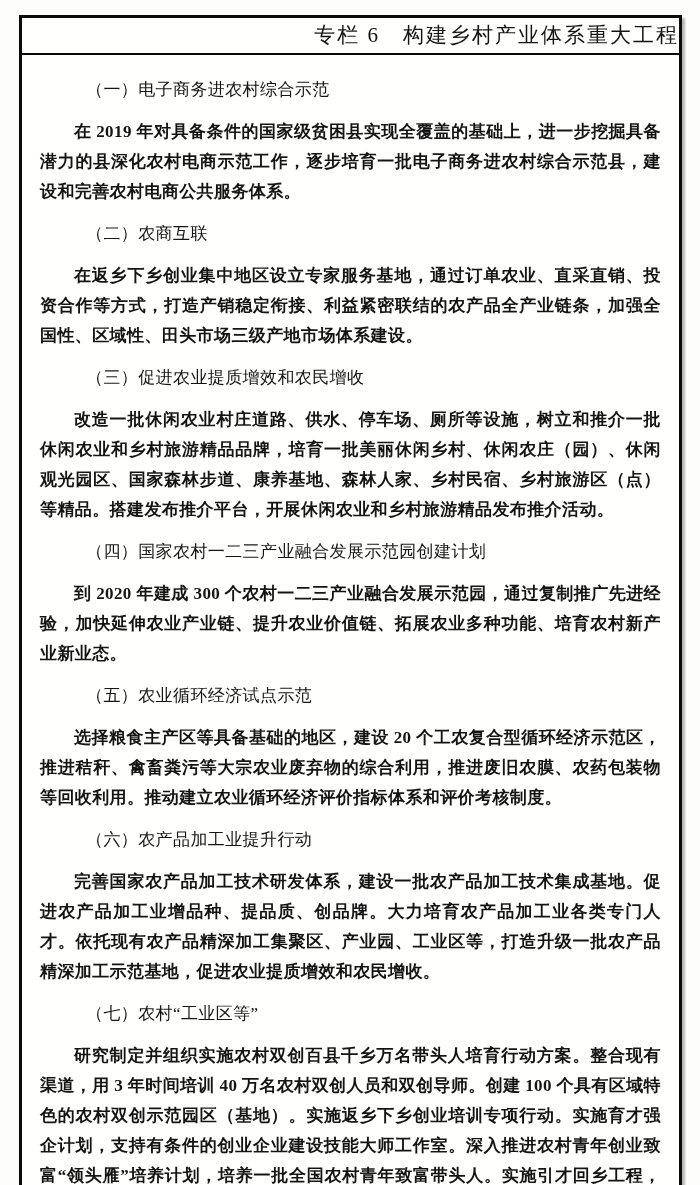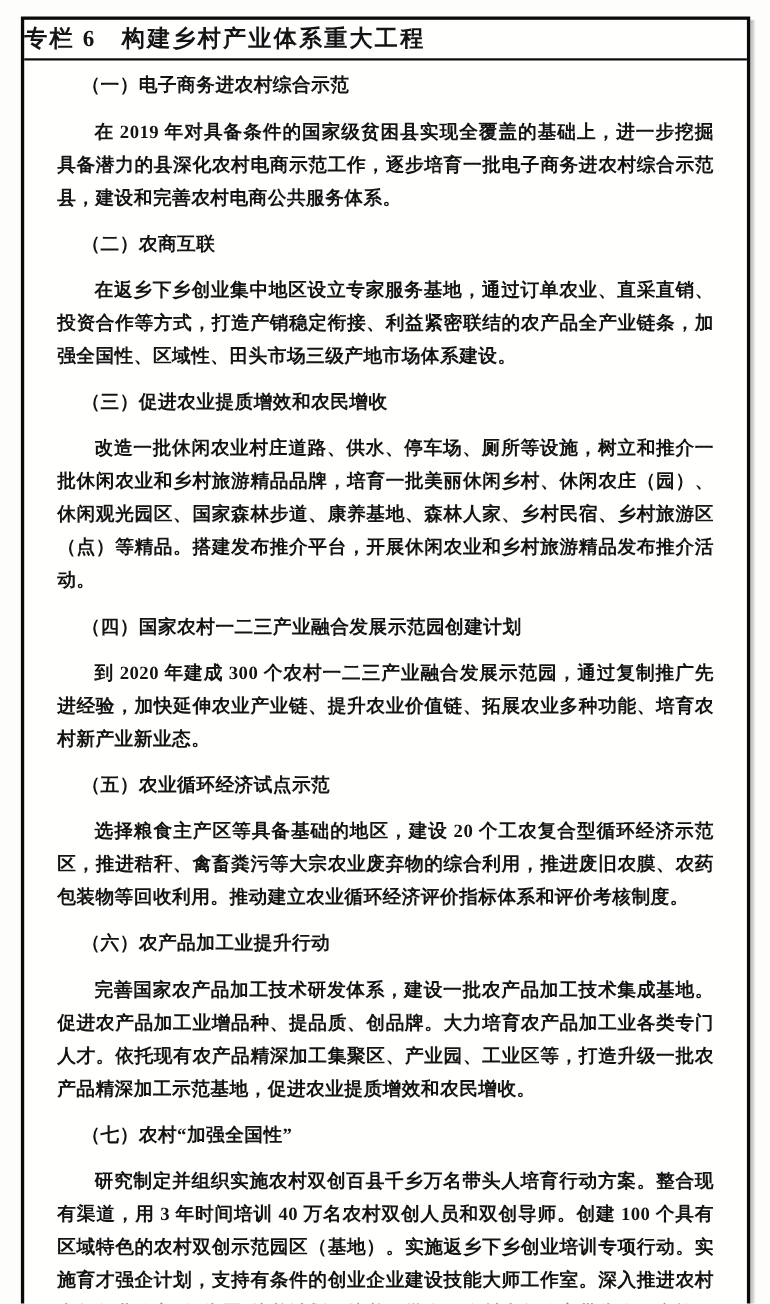--- a/index.html
+++ b/index.html
@@ -21,44 +21,44 @@
     left: 19px;
     top: 15px;
     width: 663px;
     box-sizing: border-box;
     border: 3px solid #0a0a0a;
     background: #fffffe;
     box-shadow: 3px 3px 2px rgba(0,0,0,0.28);
     color: #141414;
   }
   .panel-title {
-    text-align: left;
+    text-align: right;
     font-size: 21px;
-    font-weight: bold;
+    font-weight: normal;
     letter-spacing: 2px;
     padding: 4px 0 5px 0;
     border-bottom: 2px solid #0a0a0a;
     line-height: 26px;
   }
   .panel-body {
     padding: 8px 18px 14px 18px;
     font-size: 17px;
     line-height: 30px;
     text-align: justify;
     font-weight: 600;
     letter-spacing: 0.4px;
   }
   .section-heading {
     text-indent: 2em;
-    font-weight: bold;
-    margin: 0;
+    font-weight: normal;
+    margin: 12px;
   }
   .section-paragraph {
     text-indent: 2em;
-    margin: 12px;
+    margin: 0;
   }
 </style>
 </head>
 <body>
 
 <div class="page">
   <div class="panel">
     <div class="panel-title">专栏 6　构建乡村产业体系重大工程</div>
     <div class="panel-body">
 
@@ -73,19 +73,19 @@
 
       <p class="section-heading">（四）国家农村一二三产业融合发展示范园创建计划</p>
       <p class="section-paragraph">到 2020 年建成 300 个农村一二三产业融合发展示范园，通过复制推广先进经验，加快延伸农业产业链、提升农业价值链、拓展农业多种功能、培育农村新产业新业态。</p>
 
       <p class="section-heading">（五）农业循环经济试点示范</p>
       <p class="section-paragraph">选择粮食主产区等具备基础的地区，建设 20 个工农复合型循环经济示范区，推进秸秆、禽畜粪污等大宗农业废弃物的综合利用，推进废旧农膜、农药包装物等回收利用。推动建立农业循环经济评价指标体系和评价考核制度。</p>
 
       <p class="section-heading">（六）农产品加工业提升行动</p>
       <p class="section-paragraph">完善国家农产品加工技术研发体系，建设一批农产品加工技术集成基地。促进农产品加工业增品种、提品质、创品牌。大力培育农产品加工业各类专门人才。依托现有农产品精深加工集聚区、产业园、工业区等，打造升级一批农产品精深加工示范基地，促进农业提质增效和农民增收。</p>
 
-      <p class="section-heading">（七）农村“加强全国性”</p>
+      <p class="section-heading">（七）农村“工业区等”</p>
 
       <p class="section-paragraph">研究制定并组织实施农村双创百县千乡万名带头人培育行动方案。整合现有渠道，用 3 年时间培训 40 万名农村双创人员和双创导师。创建 100 个具有区域特色的农村双创示范园区（基地）。实施返乡下乡创业培训专项行动。实施育才强企计划，支持有条件的创业企业建设技能大师工作室。深入推进农村青年创业致富“领头雁”培养计划，培养一批全国农村青年致富带头人。实施引才回乡工程，在返乡下乡创业集中地区设立专家服务基地，吸引各类人才回乡服务。</p>
 
     </div>
   </div>
 </div>
 
 </body></html>

